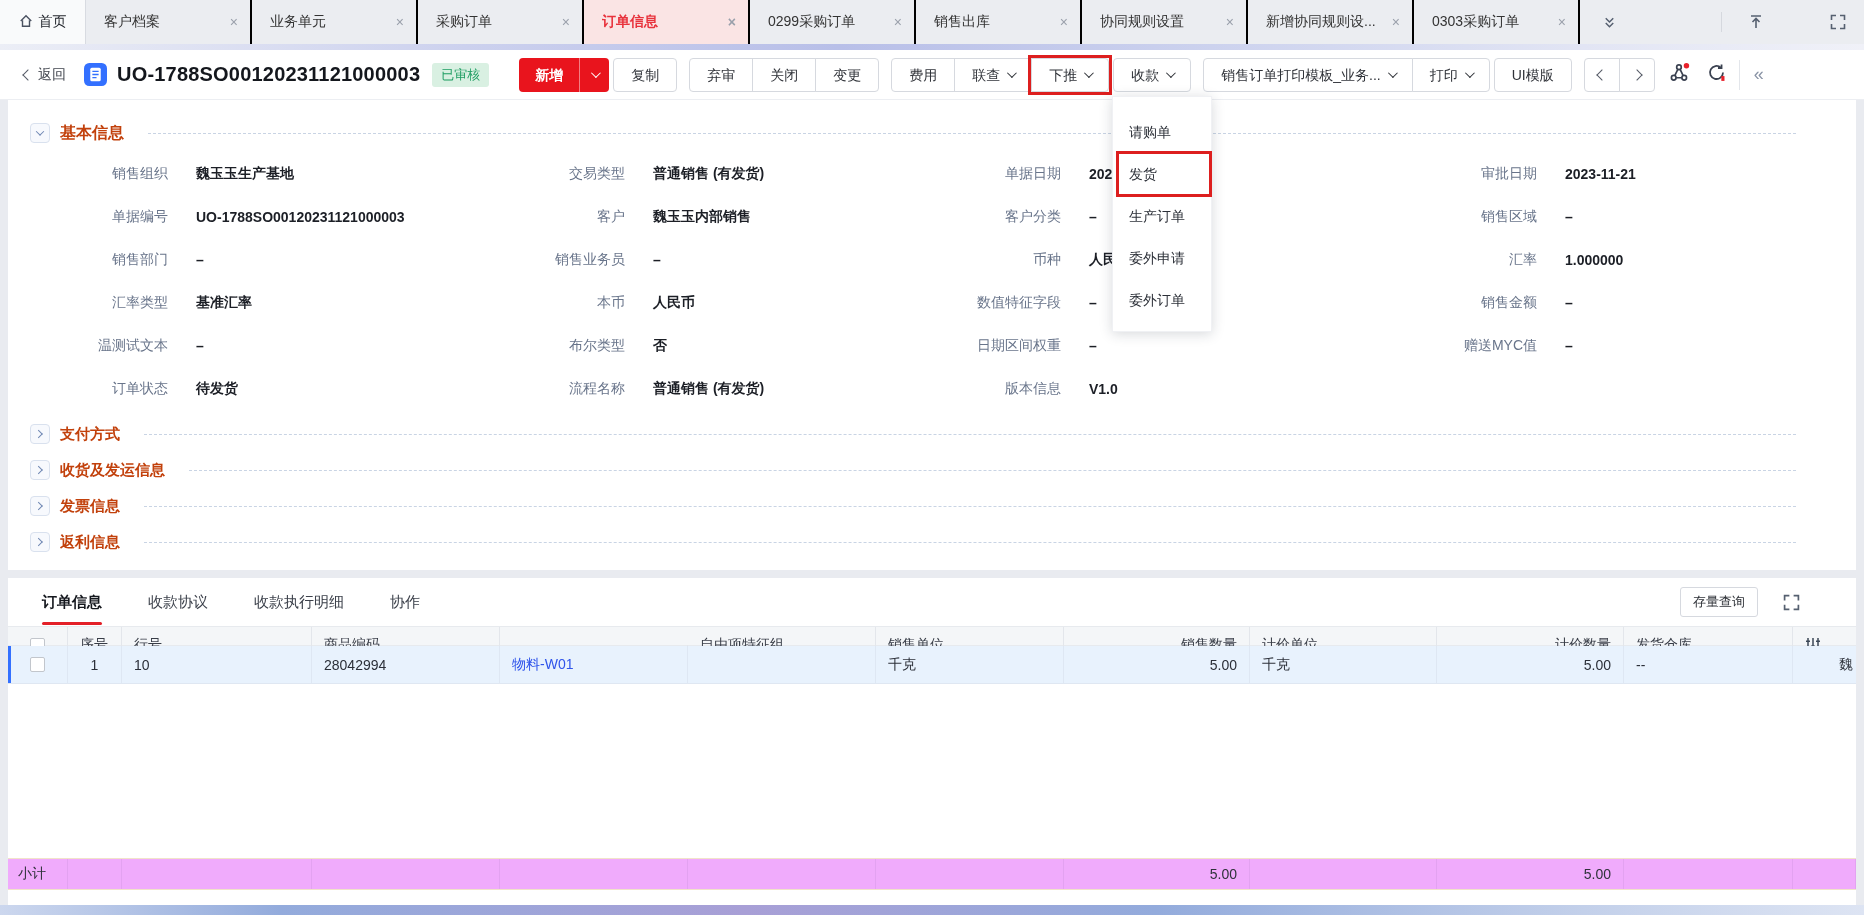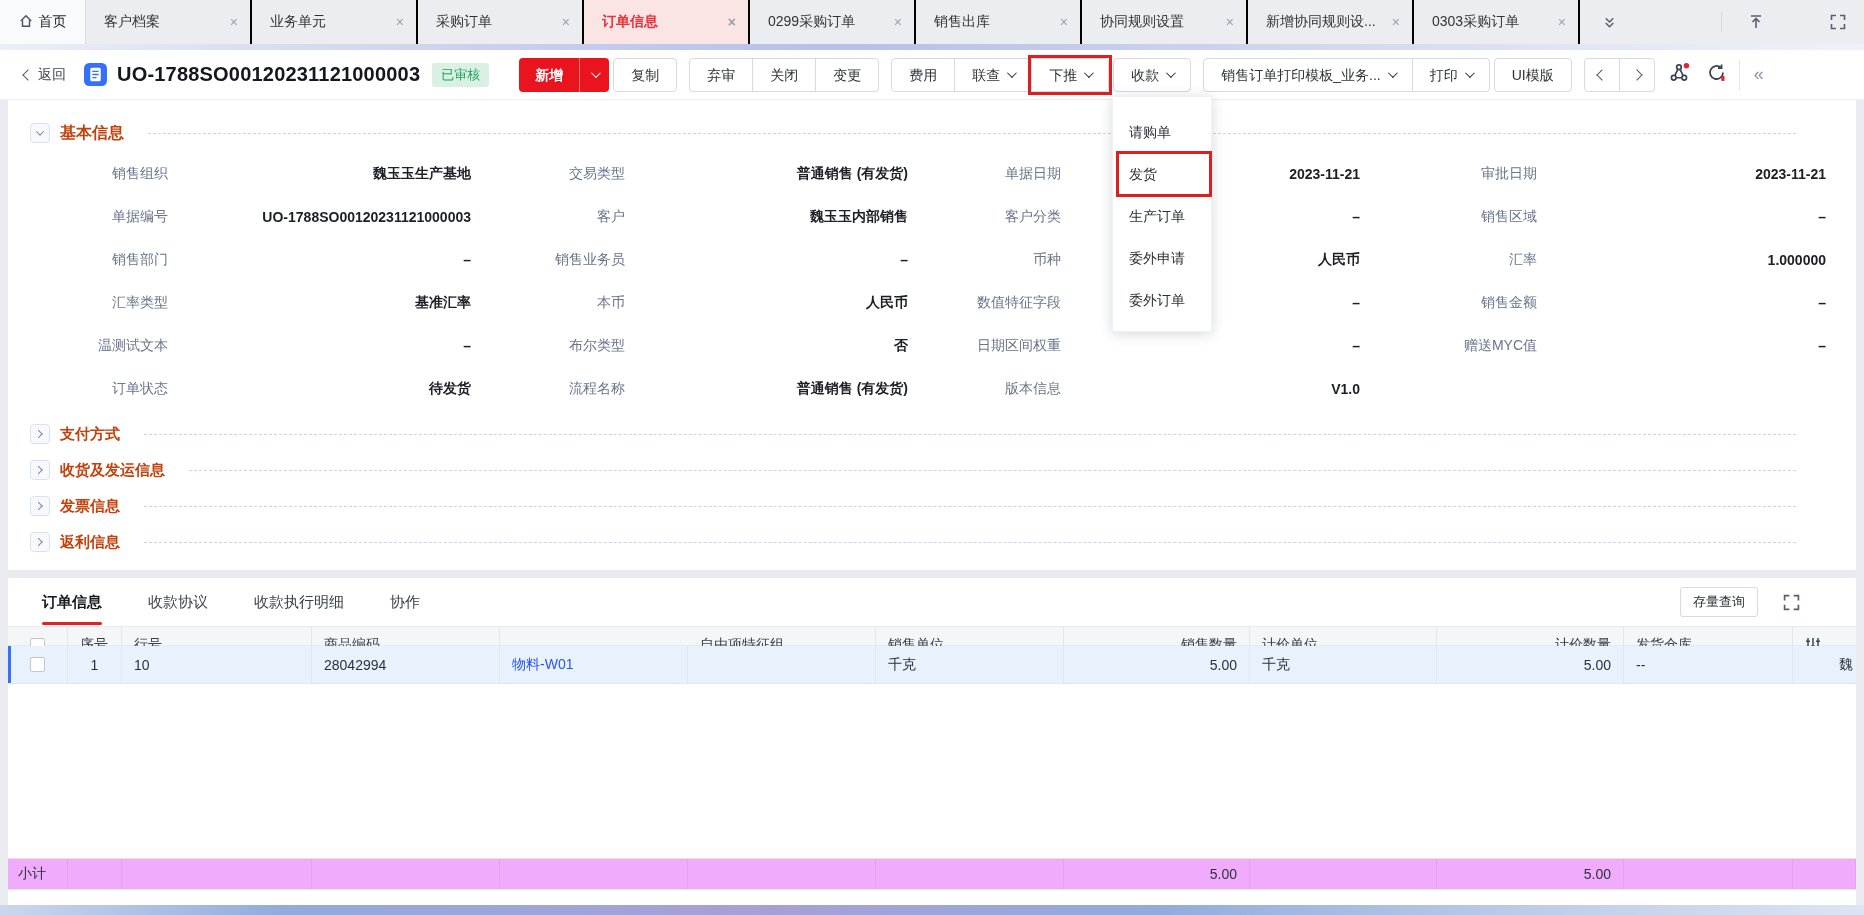--- a/index.html
+++ b/index.html
@@ -55,21 +55,21 @@
   .main-panel { margin:0 8px; background:#fff; height:470px; padding:18px 30px 0 22px; }
   .sec-head { display:flex; align-items:center; height:30px; gap:10px; cursor:pointer; }
   .chev-box { width:20px; height:20px; border:1px solid #d9e1ee; border-radius:4px; background:#f7f9fd; display:flex; align-items:center; justify-content:center; color:#6f87b3; flex:0 0 auto; }
   .chev-box .c-down { width:6px; height:6px; border-right:1.6px solid #6f87b3; border-bottom:1.6px solid #6f87b3; transform:rotate(45deg) translate(-1px,-1px); }
   .chev-box .c-right { width:6px; height:6px; border-right:1.6px solid #6f87b3; border-bottom:1.6px solid #6f87b3; transform:rotate(-45deg) translate(-1px,-1px); }
   .sec-title { font-size:16px; font-weight:bold; color:#c2410c; white-space:nowrap; }
   .sec-dash { flex:1; border-top:1px dashed #c9d4e4; margin-left:14px; margin-right:30px; }
   .fields { display:grid; grid-template-columns:130px 303px 154px 283px 153px 299px 177px minmax(0,1fr);
             grid-auto-rows:43px; align-items:center; margin:4px 0 6px 8px; }
   .f-label { text-align:right; font-size:14px; color:#68748a; white-space:nowrap; }
-  .f-value { padding-left:13px; font-size:14px; font-weight:bold; color:#1c1f26; white-space:nowrap; overflow:hidden;text-align:right; }
+  .f-value { padding-left:28px; font-size:14px; font-weight:bold; color:#1c1f26; white-space:nowrap; overflow:hidden; }
   .collapsed-list .sec-head { height:36px; }
   .collapsed-list .sec-title { font-size:15px; }
 
   
   .detail-panel { margin:8px 8px 0; background:#fff; height:329px; position:relative; display:flex; flex-direction:column; }
   .d-tabs { height:48px; display:flex; align-items:center; padding-left:34px; gap:46px; }
   .d-tab { font-size:15px; color:#3c414b; position:relative; cursor:pointer; padding:4px 0; }
   .d-tab.active { font-weight:bold; color:#15181e; }
   .d-tab.active .underline { position:absolute; left:0; right:0; bottom:-9px; height:3px; background:#e32028; border-radius:2px; }
   .stock-btn { position:absolute; right:98px; top:9px; height:30px; line-height:28px; padding:0 12px; border:1px solid #d6d9df; border-radius:3px; font-size:13px; color:#2f3238; background:#fff; cursor:pointer; }

